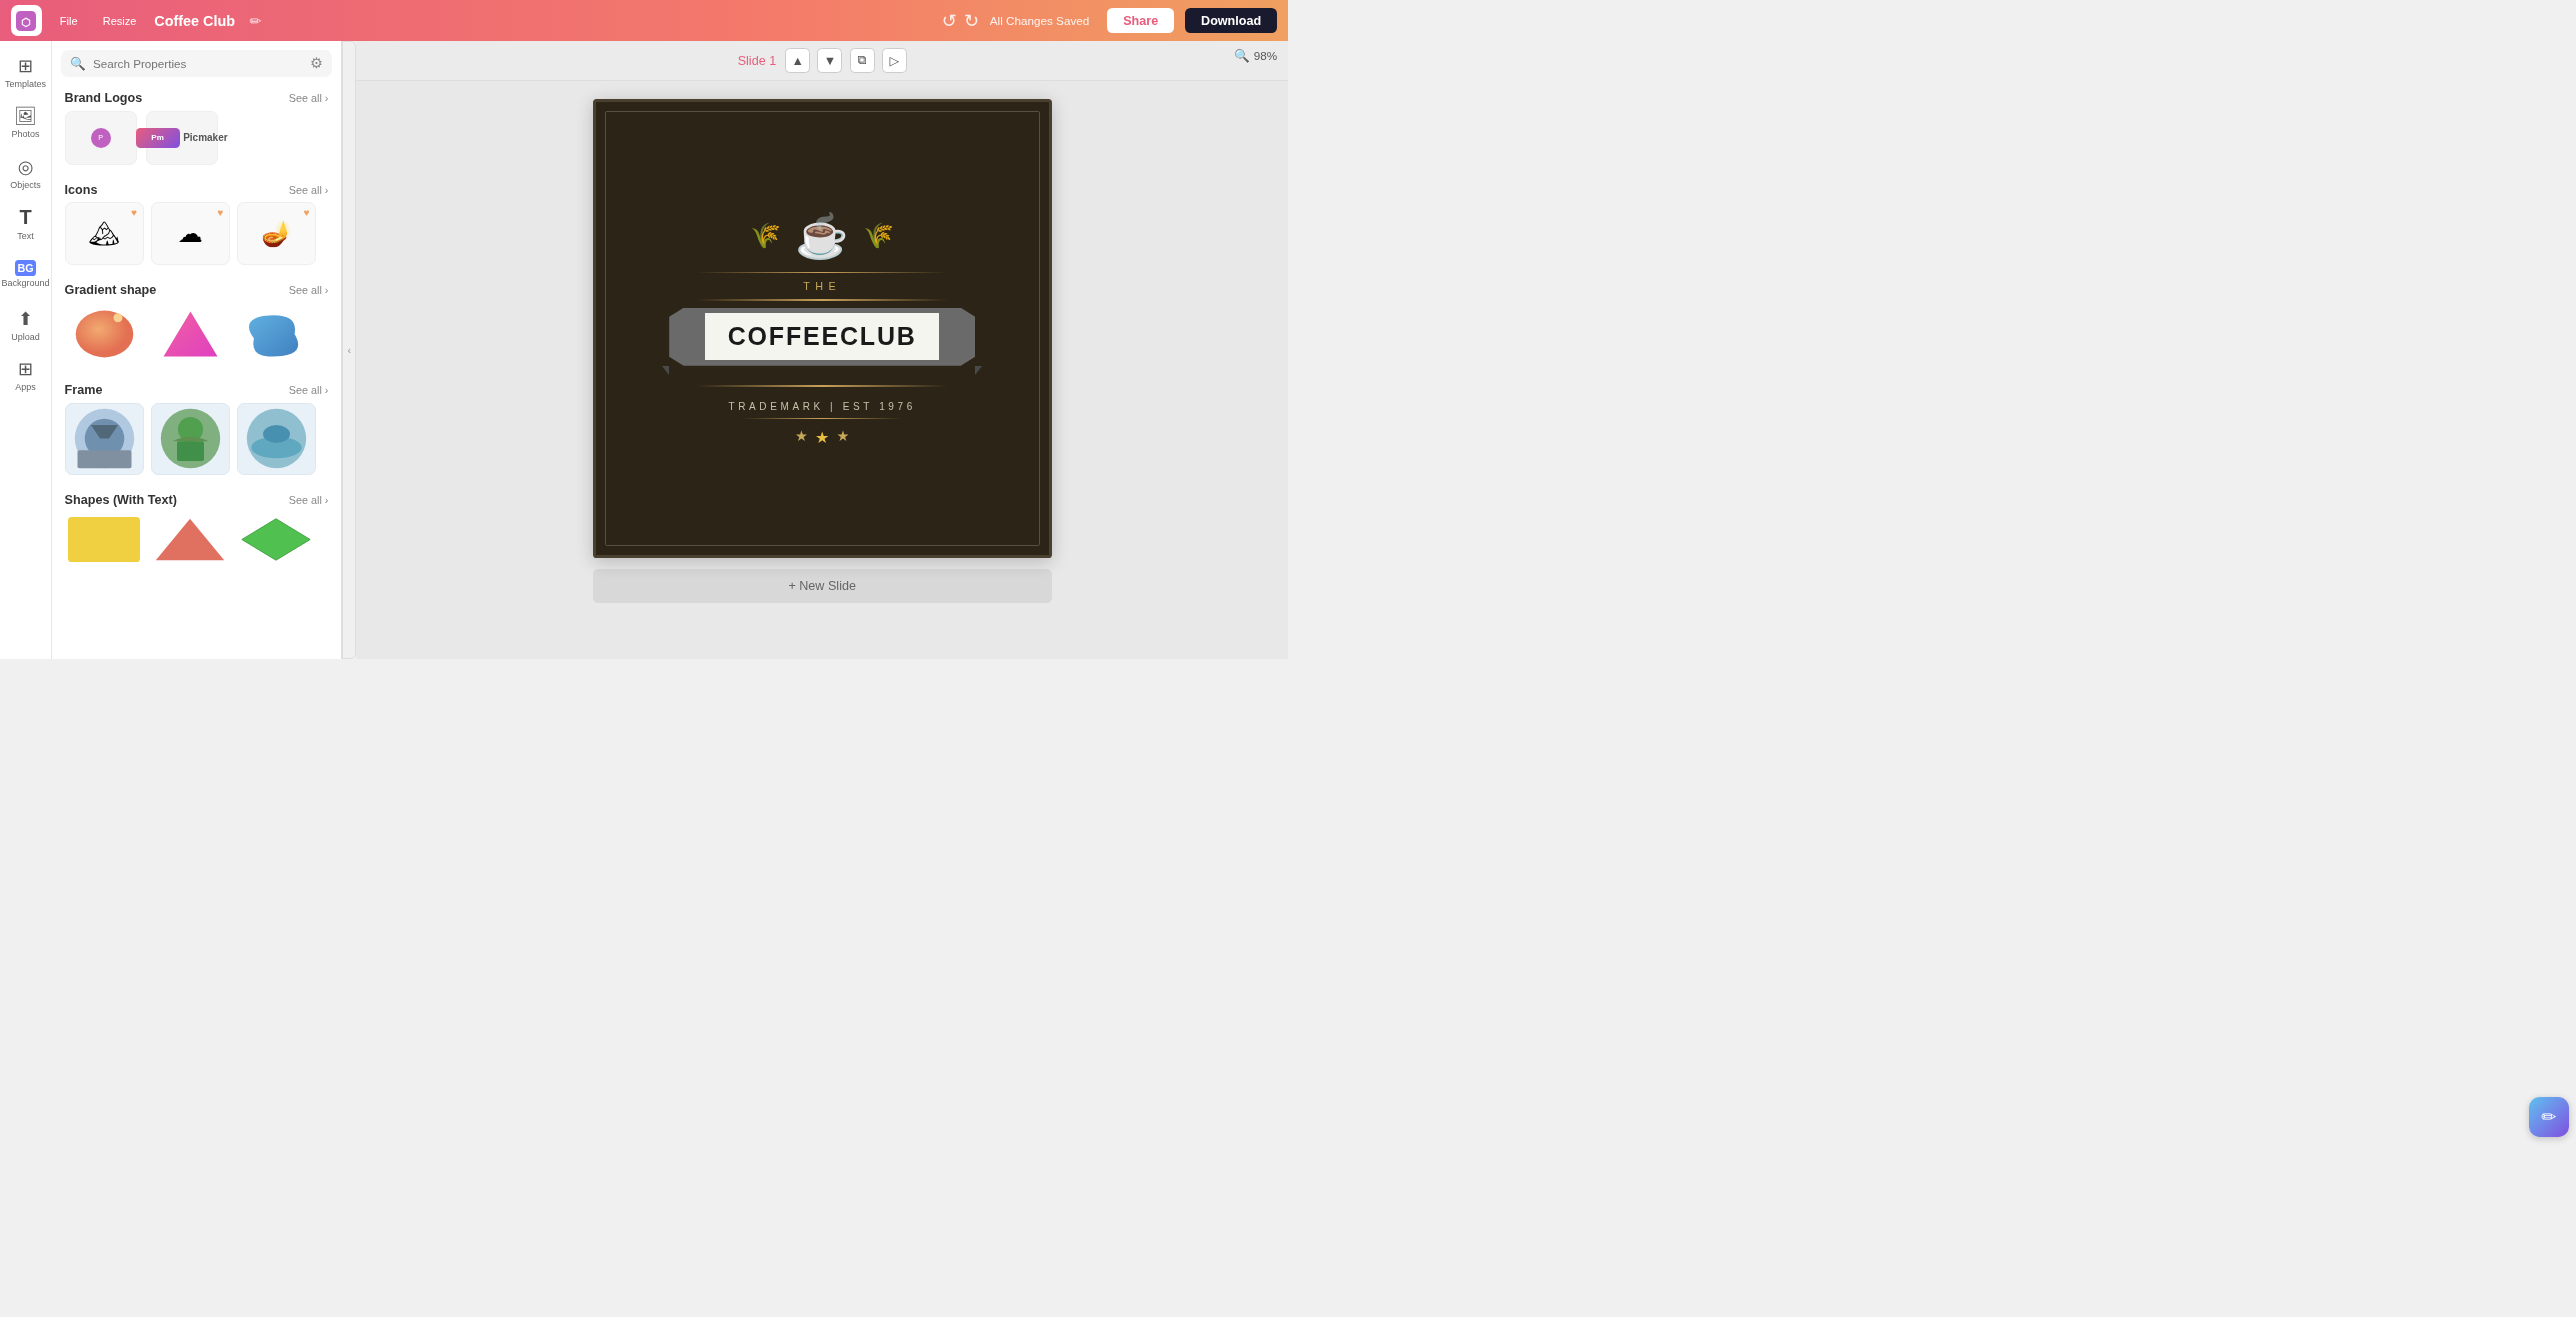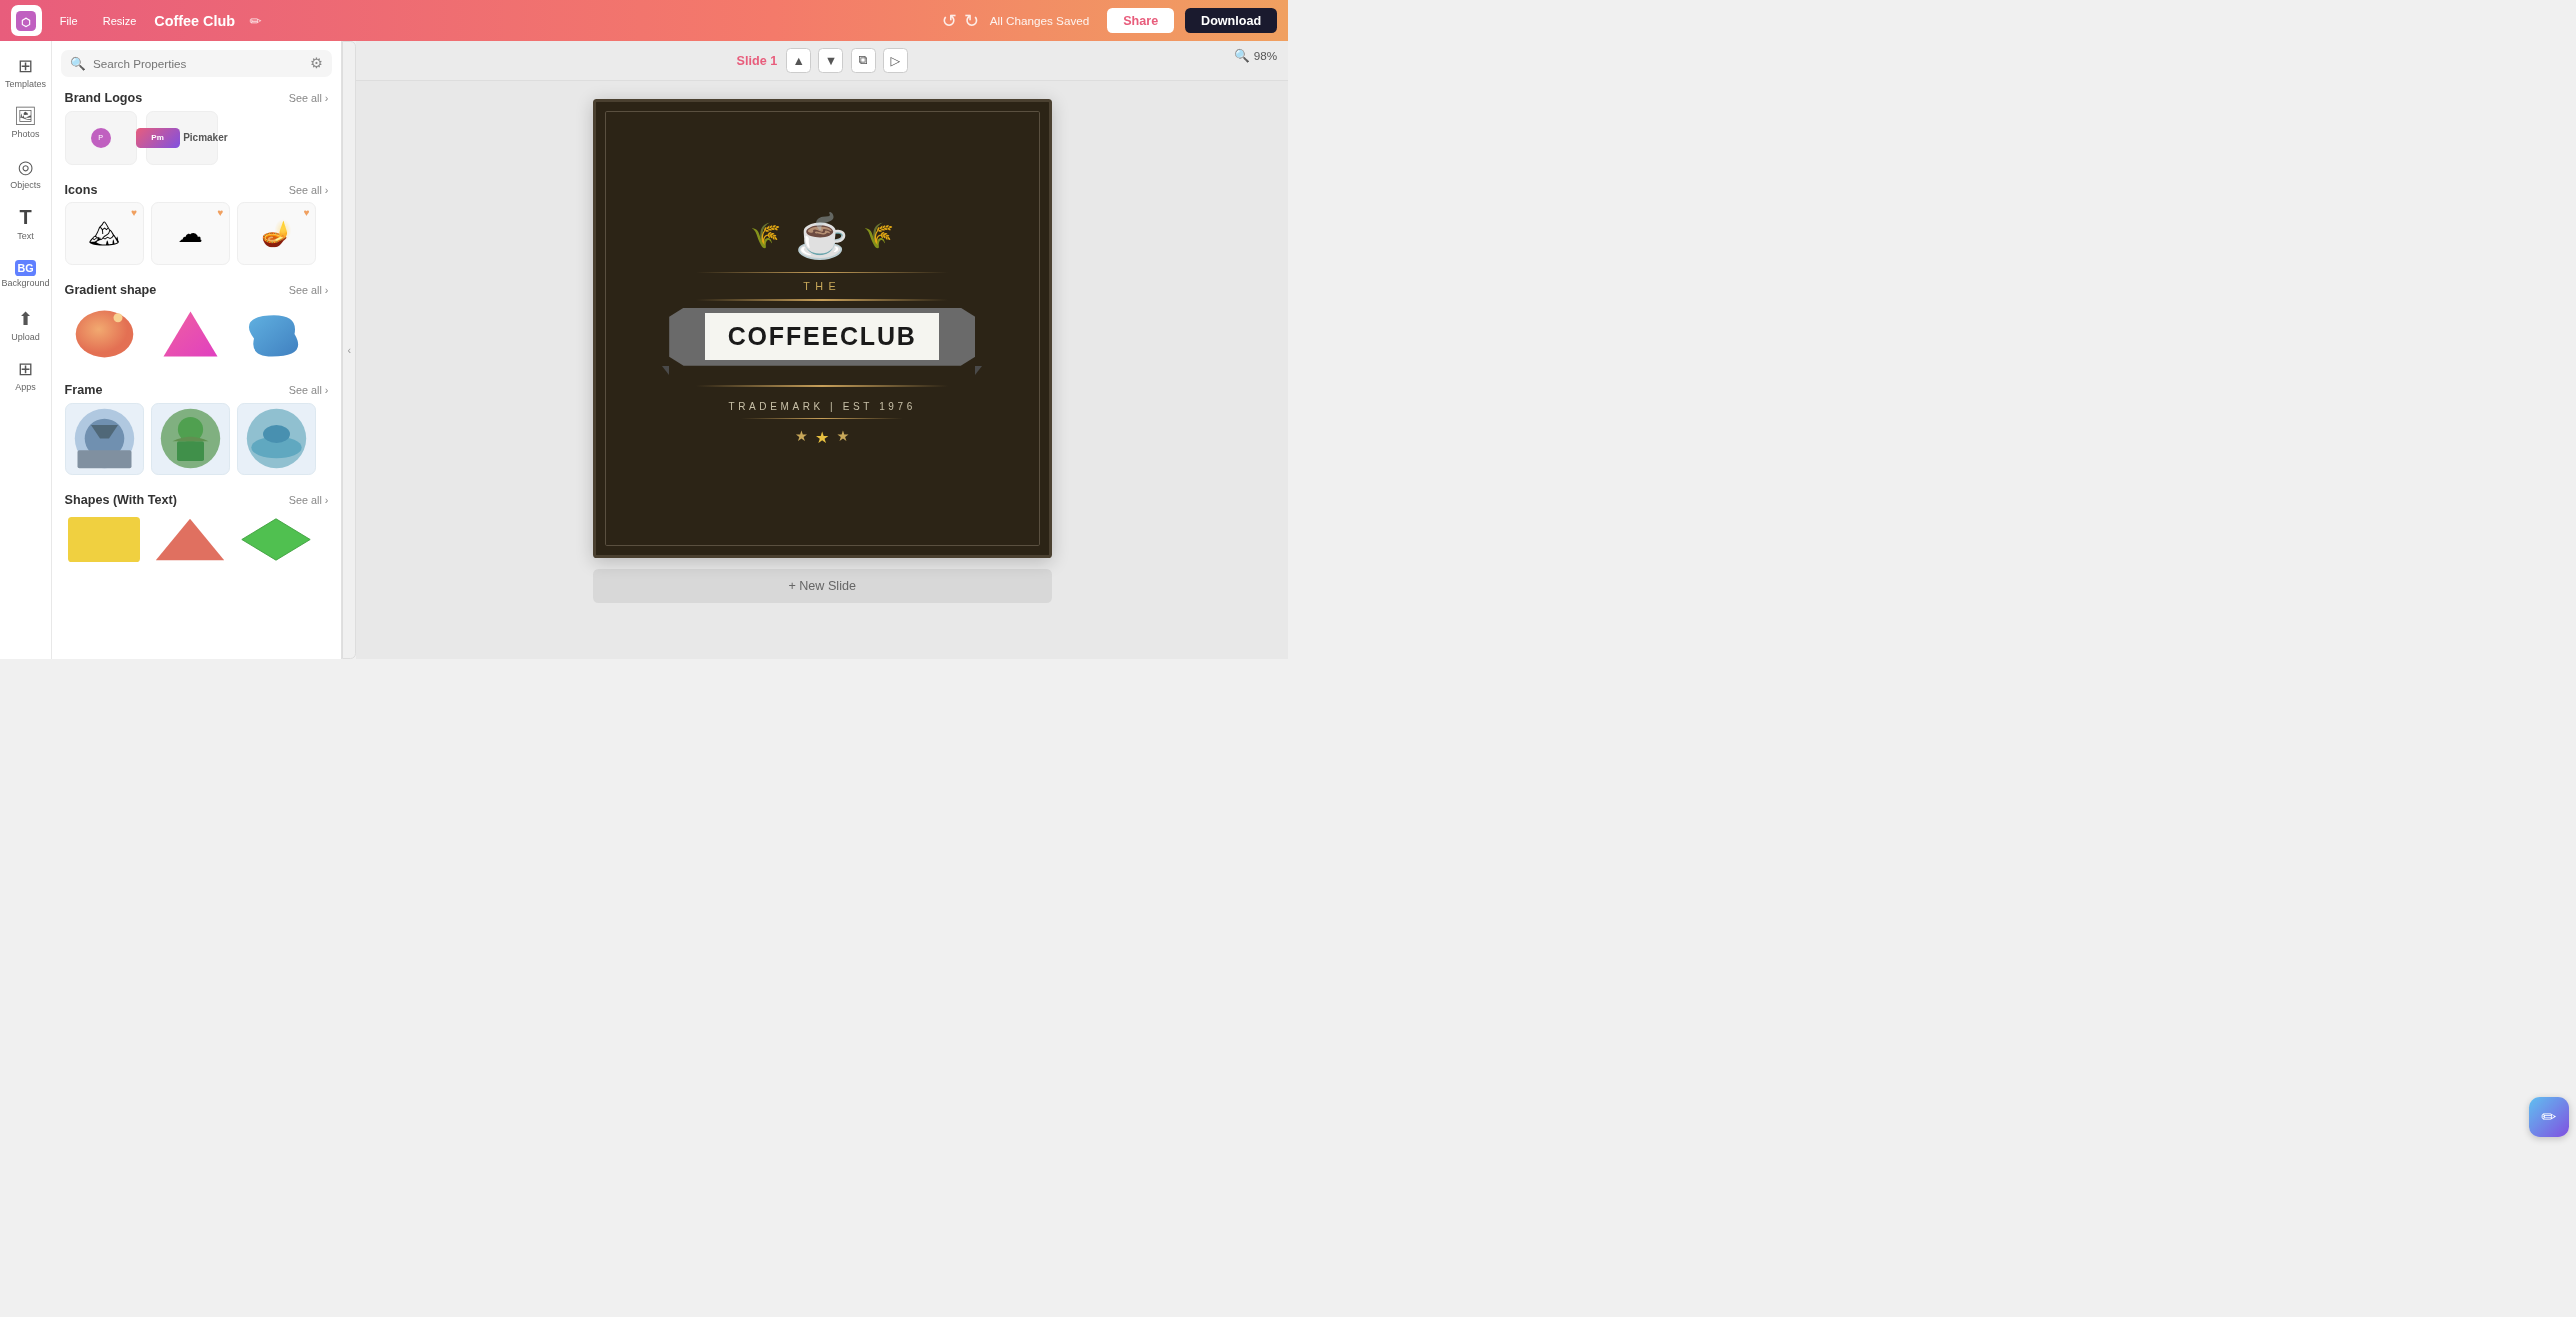--- a/index.html
+++ b/index.html
@@ -280,21 +280,21 @@
       display: flex;
       align-items: center;
       justify-content: space-between;
       padding: 7.2px 14.4px;
       background: #ebebeb;
       border-bottom: 0.9px solid #ddd;
     }
     .slide-label {
       font-size: 12.6px;
       color: #e85d7c;
-      font-weight: 700;
+      font-weight: 400;
     }
     .slide-controls {
       display: flex; gap: 7.2px; align-items: center;
     }
     .slide-ctrl-btn {
       width: 25px; height: 25px;
       border: 0.9px solid #ccc;
       border-radius: 4.5px;
       background: #fff;
       display: flex; align-items: center; justify-content: center;

